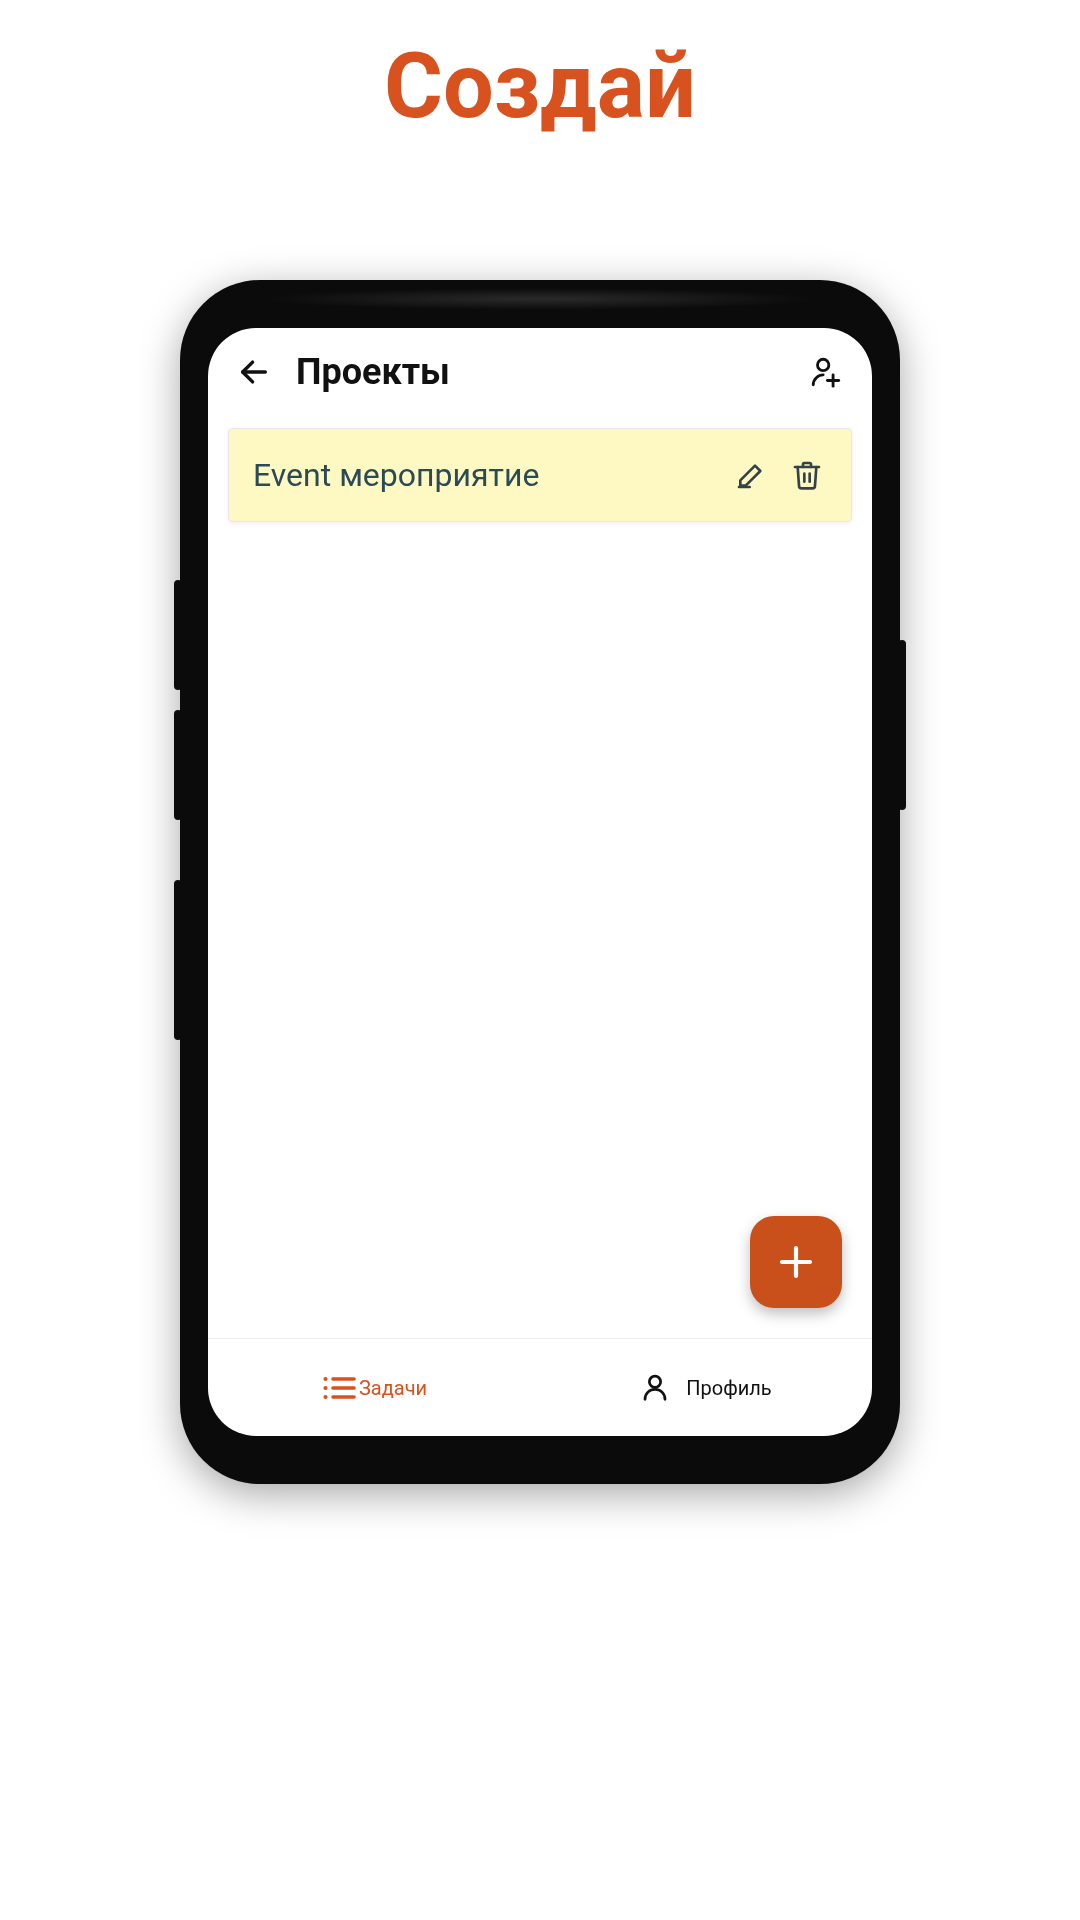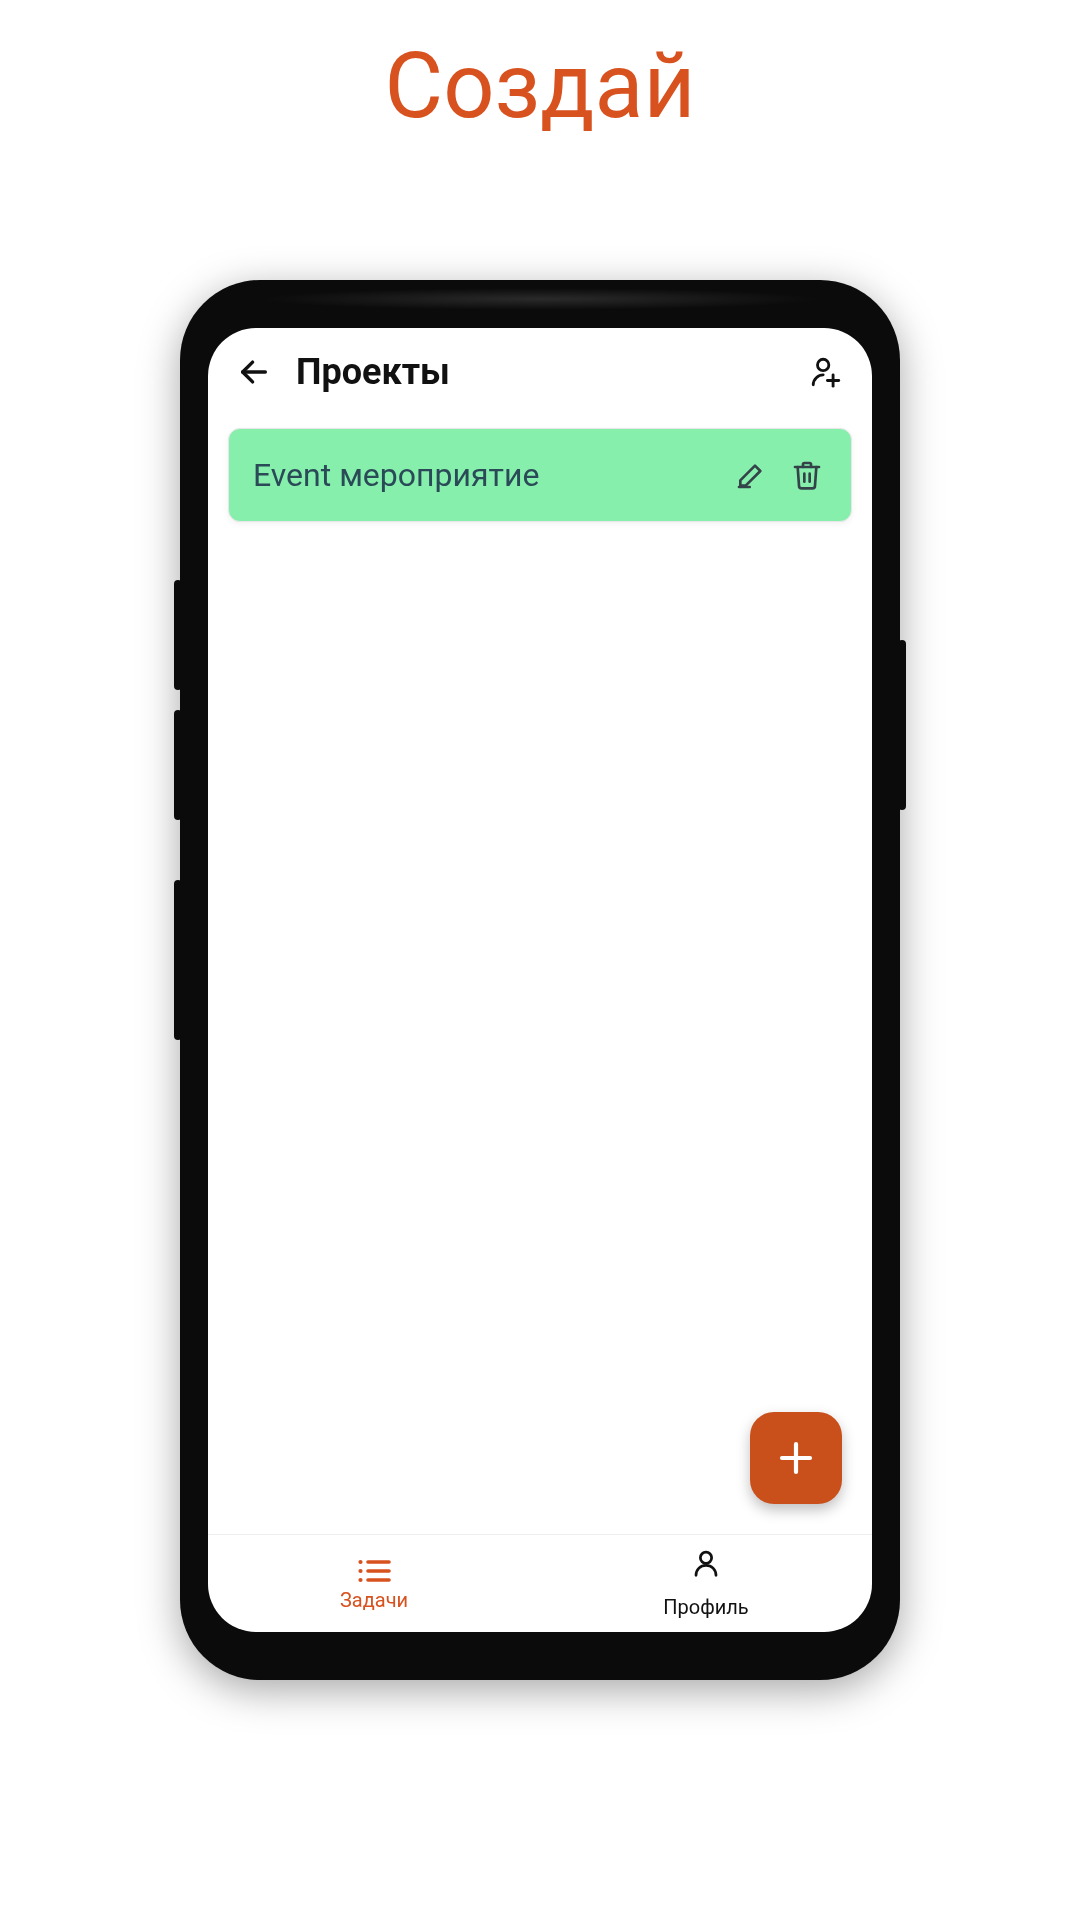--- a/index.html
+++ b/index.html
@@ -14,40 +14,40 @@
   
   .hero-title {
     position: absolute;
     top: 40px;
     left: 0;
     width: 100%;
     text-align: center;
   }
   .hero-title .line1 {
     font-size: 90px;
-    font-weight: 400;
+    font-weight: 700;
     color: #d8521f;
     line-height: 1.05;
     text-align: center;
   }
   .hero-title .line2 {
     font-size: 72px;
     font-weight: 400;
     color: #111;
     line-height: 1.05;
   }
   
   
   .phone {
     position: absolute;
     top: 280px;
     left: 50%;
     transform: translateX(-50%);
     width: 720px;
-    height: 1400px;
+    height: 1204px;
     background: #0b0b0b;
     border-radius: 80px;
     box-shadow: 0 10px 40px rgba(0,0,0,0.35);
   }
   .phone::before { 
     content: "";
     position: absolute;
     top: 8px; left: 50%; transform: translateX(-50%);
     width: 560px; height: 22px;
     background: radial-gradient(ellipse at center, #2a2a2a 0%, #0b0b0b 70%);
@@ -81,23 +81,23 @@
   .back-btn {
     width: 44px; height: 44px;
     display: flex; align-items: center; justify-content: center;
   }
   .header-title { font-size: 36px; font-weight: 700; color: #111; flex: 1; }
   .add-user-btn { width: 44px; height: 44px; display: flex; align-items: center; justify-content: center; }
   
   
   .content { flex: 1; padding: 12px 20px; position: relative; }
   .project-card {
-    background: #86efac;
+    background: #fef9c3;
     border: 1px solid #e7e7e9;
-    border-radius: 12px;
+    border-radius: 4px;
     padding: 26px 24px;
     display: flex;
     align-items: center;
     gap: 16px;
     box-shadow: 0 2px 6px rgba(0,0,0,0.06);
   }
   .project-name { flex: 1; font-size: 32px; color: #2b4a58; }
   .icon-btn { width: 40px; height: 40px; display: flex; align-items: center; justify-content: center; }
   
   
@@ -114,21 +114,21 @@
   
   
   .bottom-nav {
     height: 98px;
     border-top: 1px solid #eee;
     display: flex;
   }
   .nav-item {
     flex: 1;
     display: flex;
-    flex-direction: column;
+    flex-direction: row;
     align-items: center;
     justify-content: center;
     gap: 2px;
   }
   .nav-label { font-size: 20px; }
   .nav-item.active { color: #d8521f; }
   .nav-item.active .nav-label { color: #d8521f; }
   .nav-item.inactive { color: #111; gap: 16px; }
   
   svg { display: block; }

